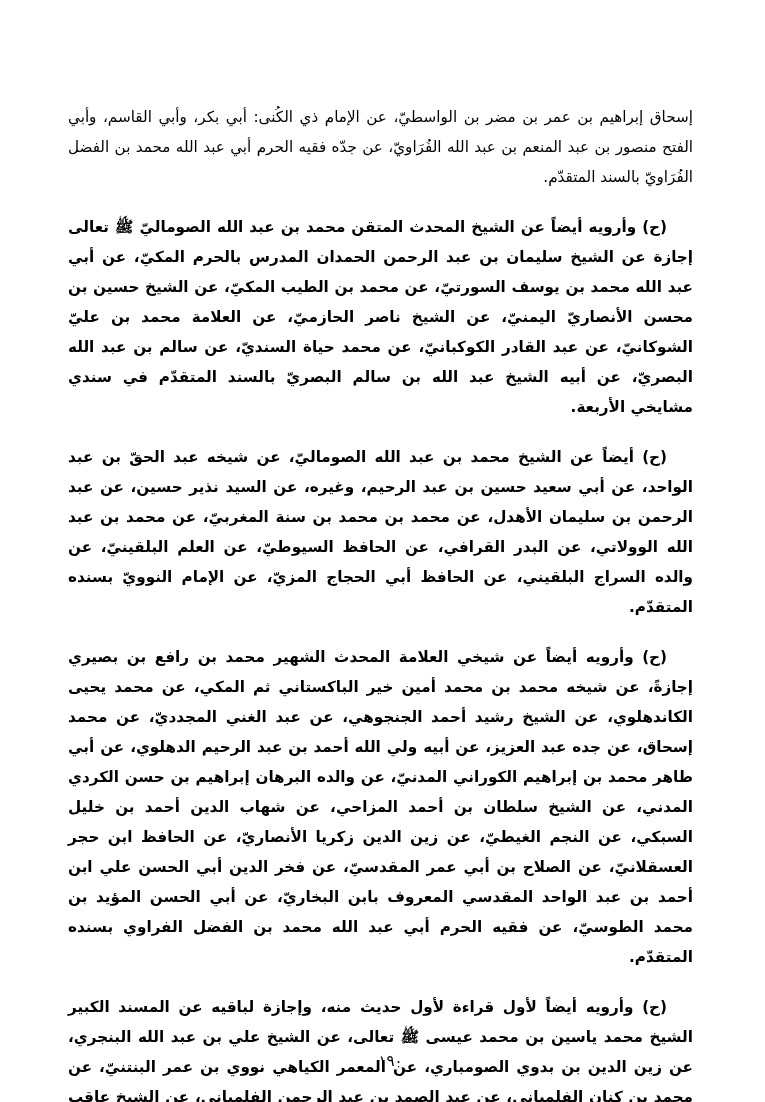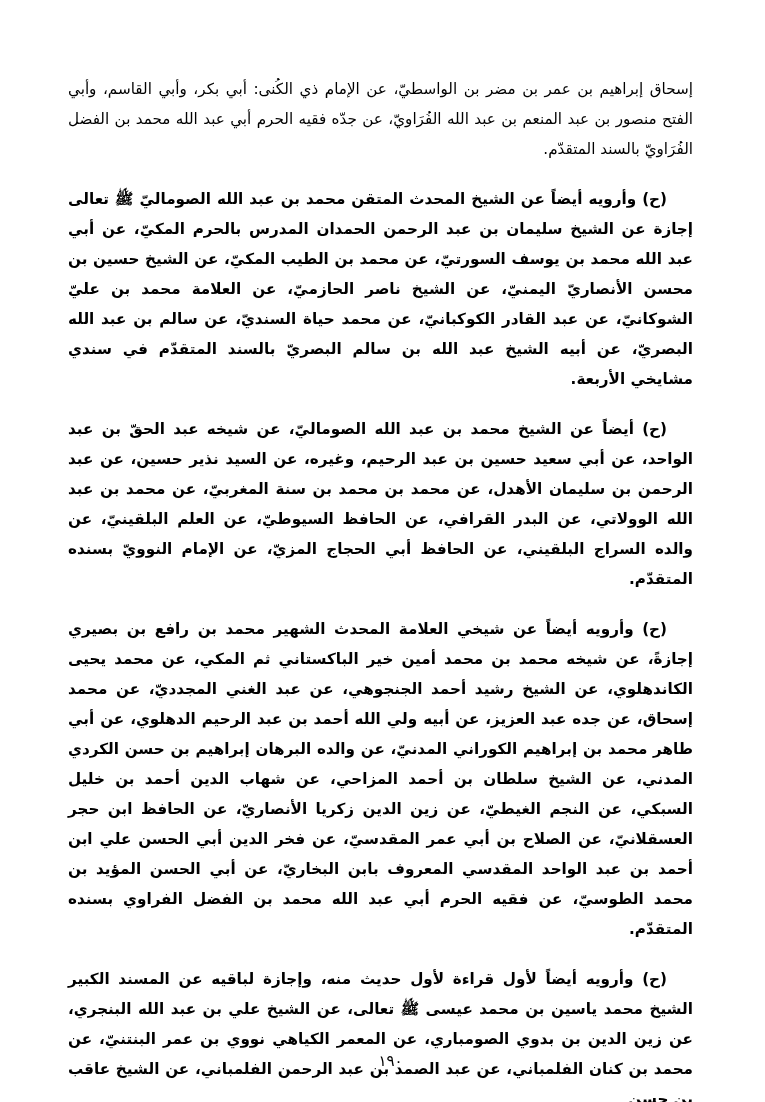--- a/index.html
+++ b/index.html
@@ -15,21 +15,21 @@
     color: #000000;
     overflow: hidden;
   }
   .page {
     position: absolute;
     top: 0;
     left: 0;
     width: 765px;
     height: 1102px;
     box-sizing: border-box;
-    padding: 74px 72px 40px 68px;
+    padding: 102px 72px 40px 68px;
   }
   .body-text {
     direction: rtl;
     text-align: justify;
     text-align-last: right;
     font-size: 15.2px;
     line-height: 30px;
   }
   .para {
     margin: 0 0 20px 0;

